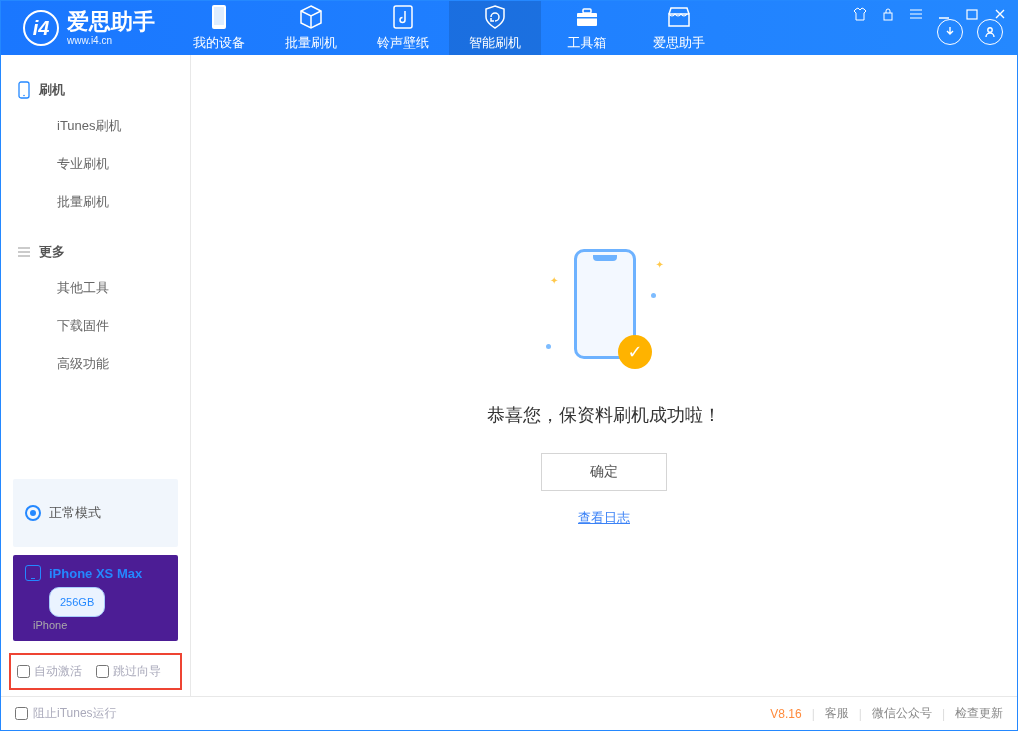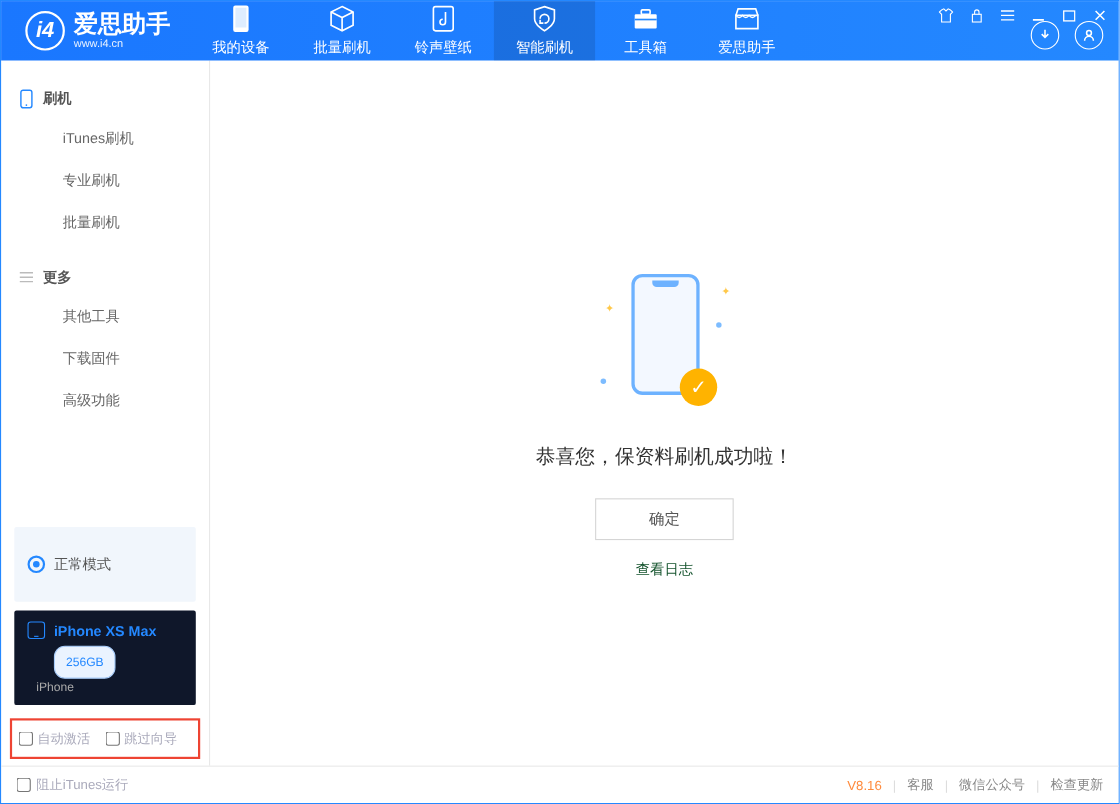--- a/index.html
+++ b/index.html
@@ -31,21 +31,21 @@
 .sidebar { width: 190px; border-right: 1px solid #e8e8e8; display: flex; flex-direction: column; font-size: 13px; color: #666; }
 .sb-scroll { flex: 1; overflow: auto; padding-top: 18px; }
 .sb-group-header { display: flex; align-items: center; gap: 8px; padding: 8px 16px; color: #555; font-weight: bold; }
 .sb-item { padding: 10px 10px 10px 56px; cursor: pointer; color: #666; }
 .sb-item.active { color: #2488ff; }
 
 .mode-box { margin: 0 12px 8px 12px; background: #f1f6fc; border-radius: 2px; padding: 25px 12px; display: flex; align-items: center; gap: 8px; color: #555; }
 .mode-dot { width: 16px; height: 16px; border: 2px solid #2488ff; border-radius: 50%; position: relative; }
 .mode-dot::after { content: ""; width: 6px; height: 6px; background: #2488ff; border-radius: 50%; position: absolute; top: 3px; left: 3px; }
 
-.device-box { margin: 0 12px 8px 12px; background: #0f172a; border-radius: 2px; padding: 10px 12px; color: #555; }
+.device-box { margin: 0 12px 8px 12px; background: #4c1d95; border-radius: 2px; padding: 10px 12px; color: #555; }
 .device-box .top { display: flex; align-items: center; gap: 8px; font-weight: bold; color: #2488ff; }
 .device-icon { width: 16px; height: 16px; border: 1.5px solid #2488ff; border-radius: 3px; position: relative; }
 .device-icon::after { content: ""; position: absolute; bottom: 1px; left: 50%; transform: translateX(-50%); width: 4px; height: 1px; background: #2488ff; }
 .storage-pill { display: inline-block; margin: 6px 0 2px 24px; padding: 8px 10px; border: 1px solid #a8cdfb; border-radius: 10px; color: #2488ff; font-size: 11px; background: #eaf3ff; }
 .device-type { margin-left: 8px; font-size: 11px; color: #aaa; }
 
 .highlight-box { margin: 4px 8px 6px 8px; border: 2px solid #e43; padding: 8px 6px; display: flex; gap: 14px; align-items: center; }
 .cb { display: flex; align-items: center; gap: 4px; color: #aab; font-size: 12px; cursor: pointer; }
 .cb input { width: 13px; height: 13px; accent-color: #ccc; }
 
@@ -57,21 +57,21 @@
 .badge-check { position: absolute; right: 12px; bottom: 6px; width: 34px; height: 34px; background: #ffb300; border-radius: 50%; display: flex; align-items: center; justify-content: center; color: #fff; font-size: 18px; }
 .sparkle { position: absolute; color: #ffc84a; font-size: 10px; }
 .sparkle.s1 { left: 6px; top: 30px; }
 .sparkle.s2 { right: 0; top: 14px; }
 .dot-blue { position: absolute; width: 5px; height: 5px; background: #7dbcff; border-radius: 50%; }
 .dot-blue.d1 { left: 2px; bottom: 26px; }
 .dot-blue.d2 { right: 8px; top: 48px; }
 
 .success-text { font-size: 18px; color: #333; margin-bottom: 26px; }
 .ok-btn { border: 1px solid #d5d5d5; background: #fff; padding: 9px 48px; font-size: 14px; color: #555; cursor: pointer; margin-bottom: 18px; }
-.log-link { color: #14532d; font-size: 13px; cursor: pointer; }
+.log-link { color: #3b82f6; font-size: 13px; text-decoration: underline; cursor: pointer; }
 
 
 .footer { height: 34px; border-top: 1px solid #e8e8e8; display: flex; align-items: center; padding: 0 14px; font-size: 12px; color: #999; }
 .footer .left { display: flex; align-items: center; gap: 5px; }
 .footer .right { margin-left: auto; display: flex; align-items: center; gap: 10px; }
 .footer .ver { color: #ff8b3d; }
 .footer .sep { color: #ddd; }
 .footer .flink { cursor: pointer; color: #888; }
 
 svg { display: block; }

